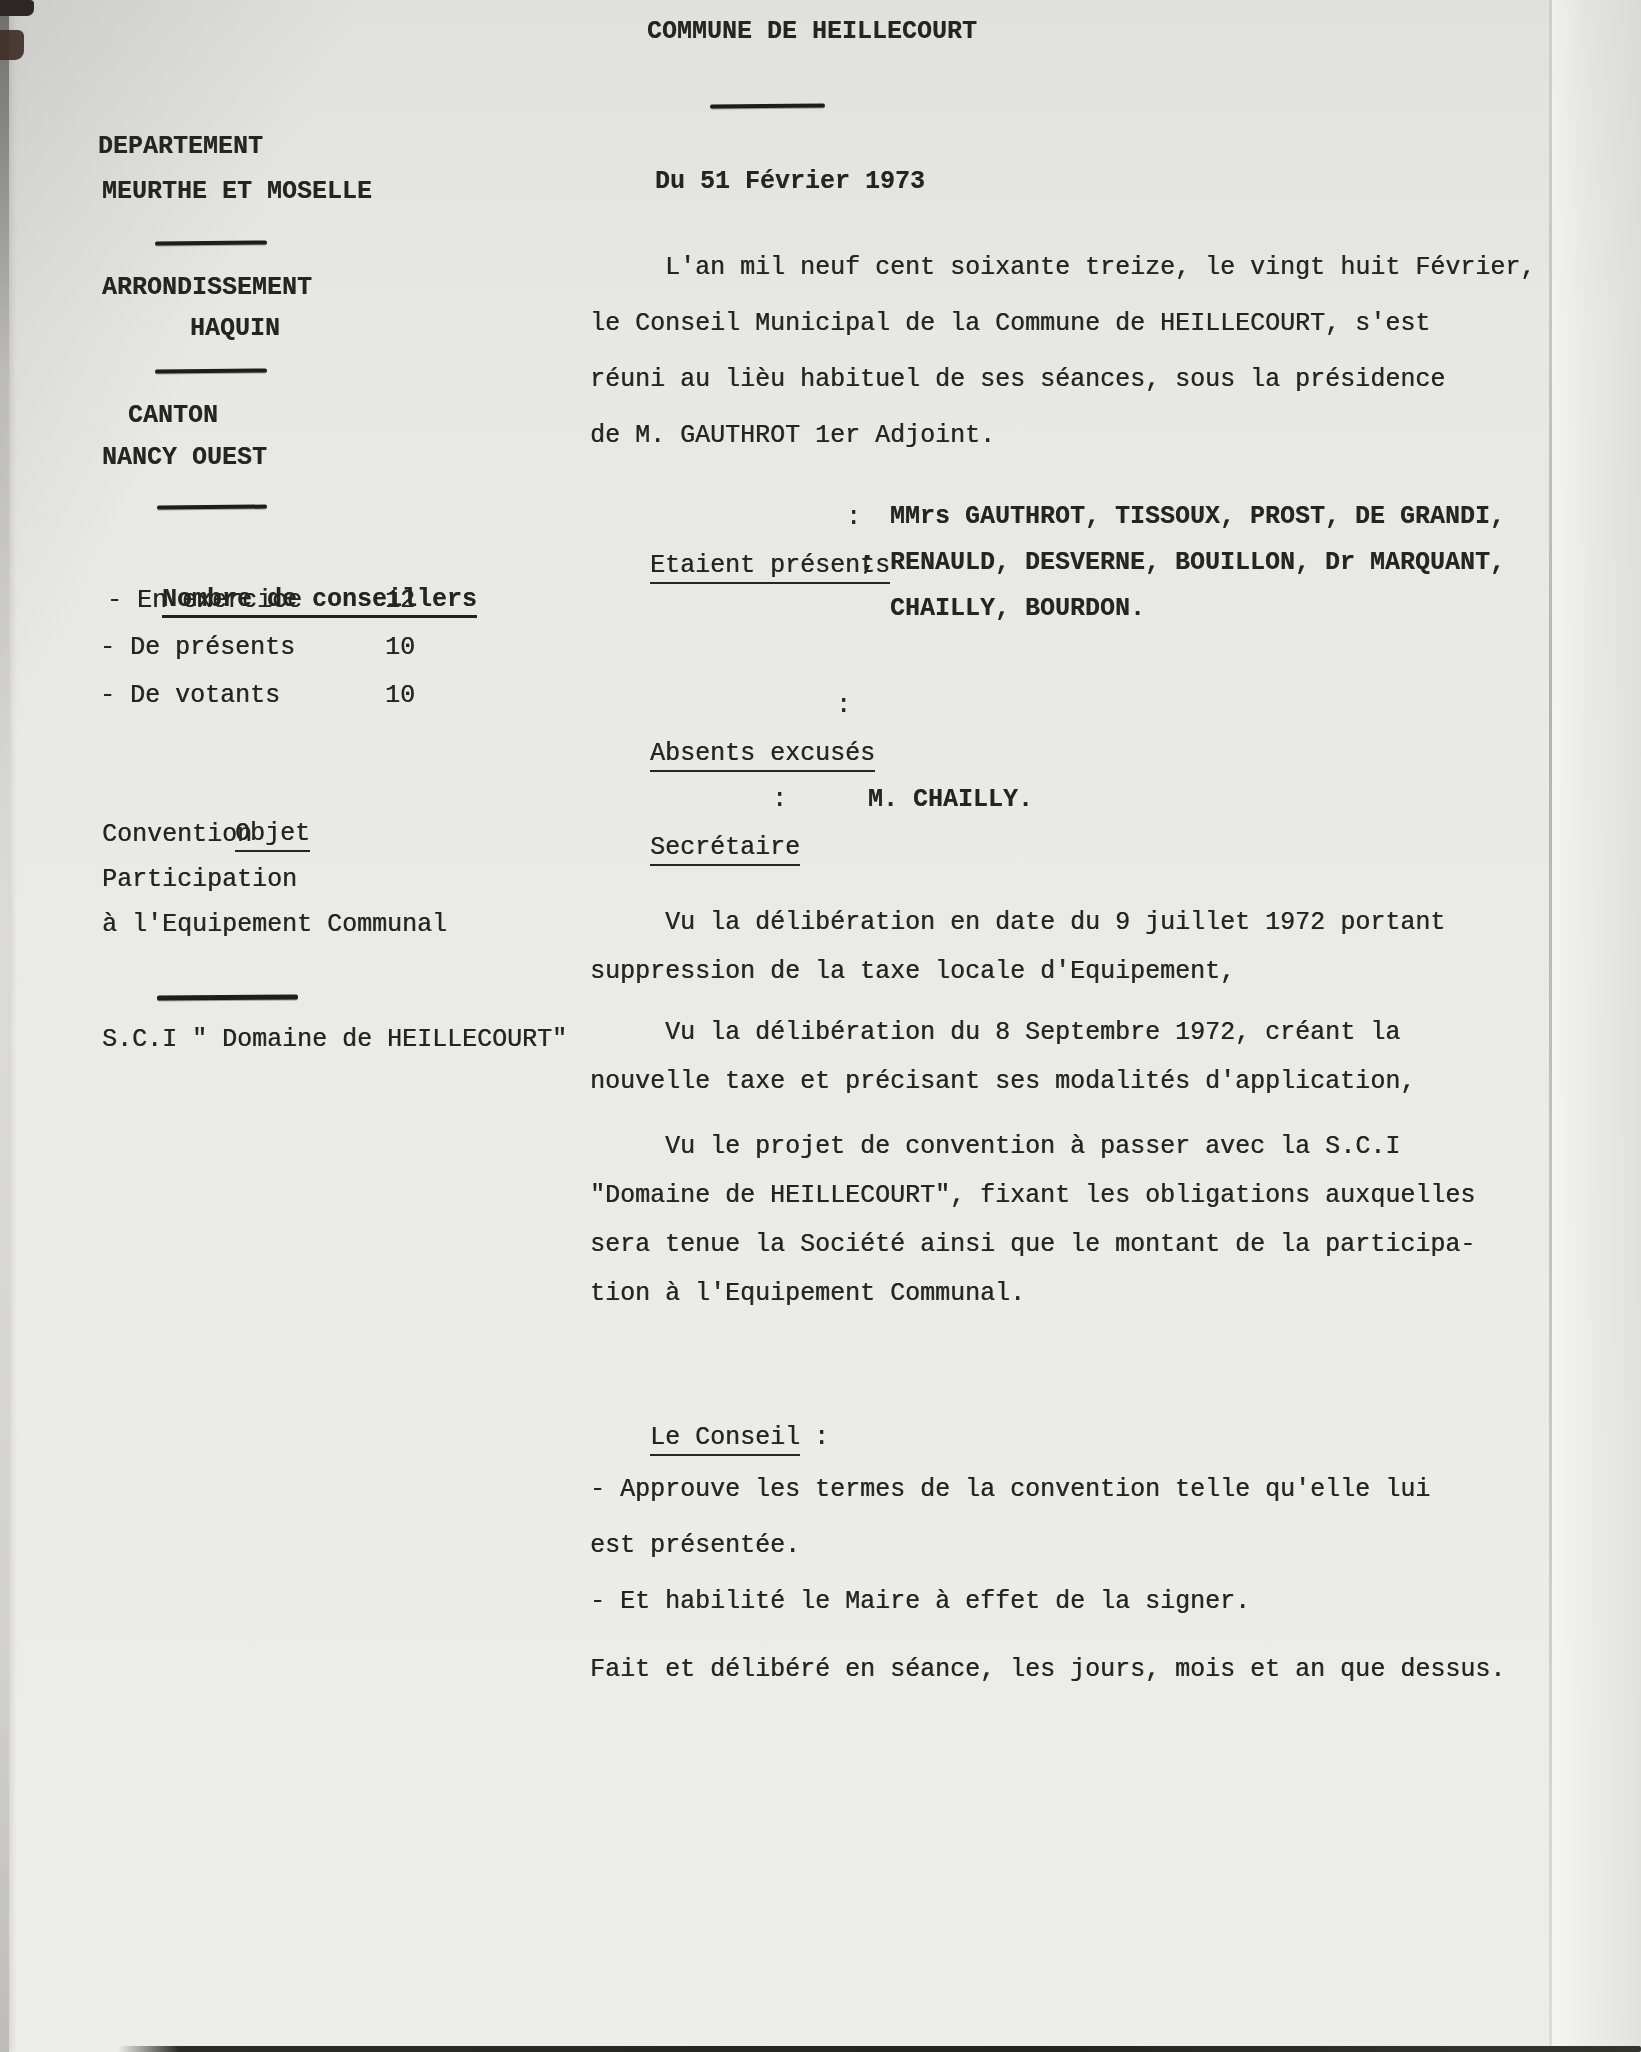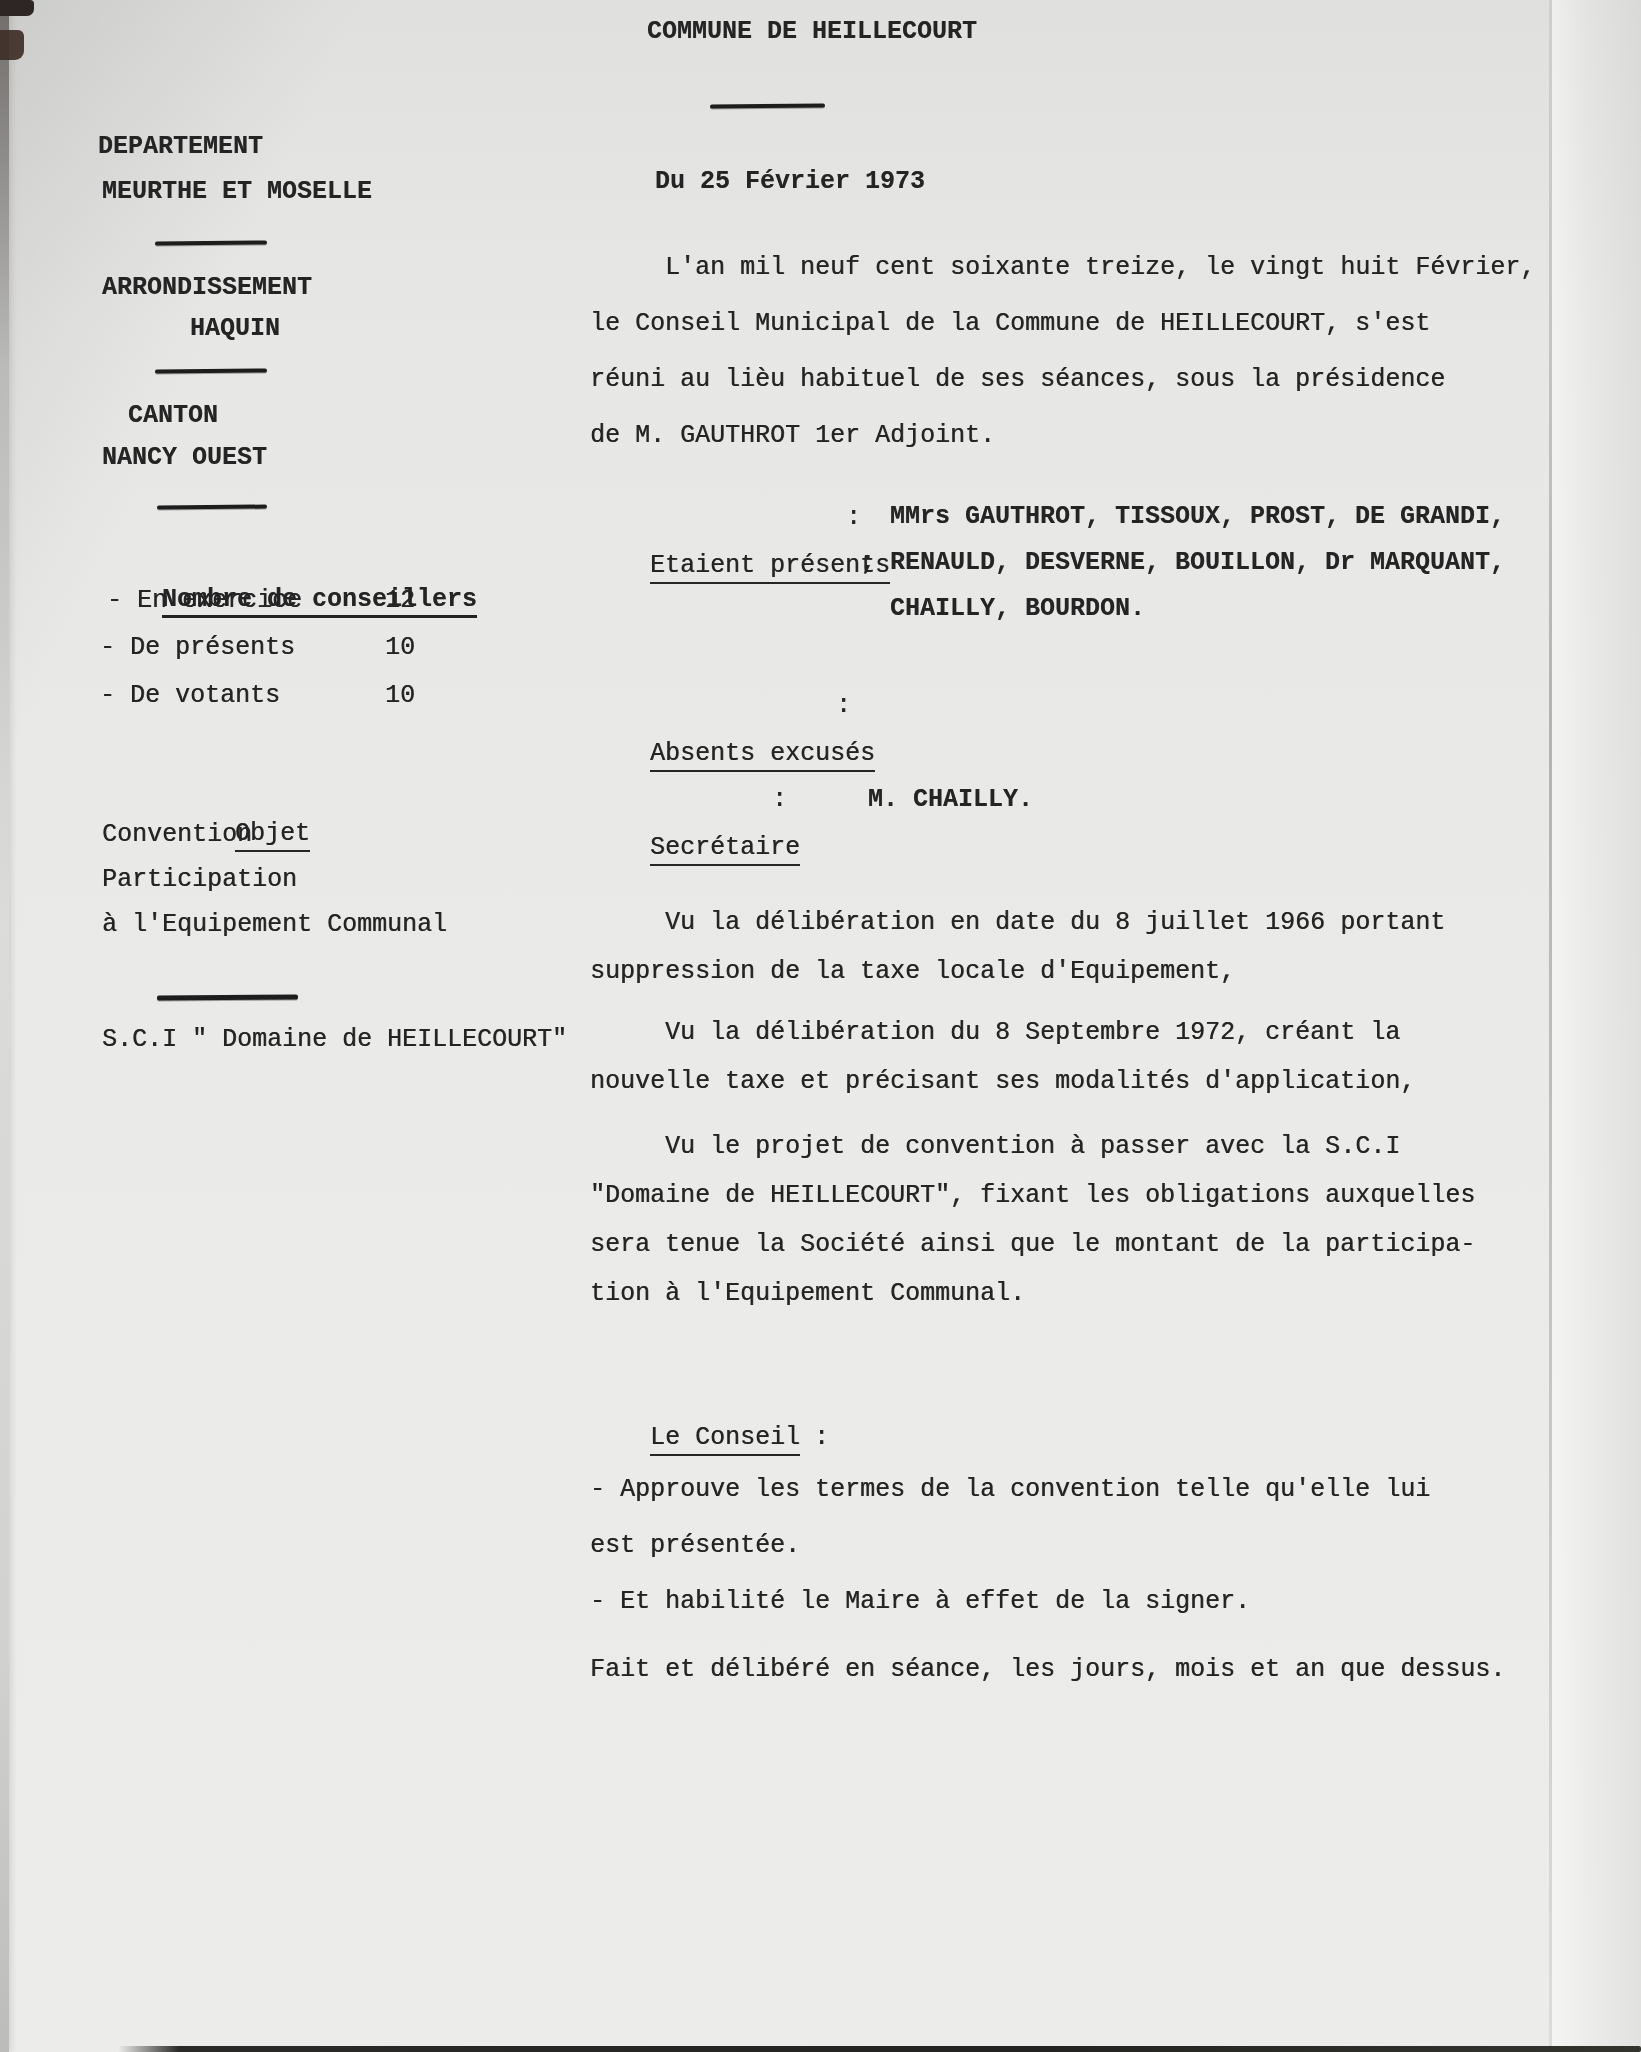--- a/index.html
+++ b/index.html
@@ -107,21 +107,21 @@
   <div class="t" style="left:175px; top:762px;">
     <span class="u">Objet</span>
   </div>
   <div class="t lh45" style="left:102px; top:812px;">Convention
 Participation
 à l'Equipement Communal</div>
 
   <div class="divider" style="left:157px; top:995px; width:141px; height:5px;"></div>
   <div class="t" style="left:102px; top:1016px;">S.C.I " Domaine de HEILLECOURT"</div>
 
-  <div class="t b" style="left:655px; top:158px;">Du 25 Février 1973</div>
+  <div class="t b" style="left:655px; top:158px;">Du 51 Février 1973</div>
 
   <div class="t lh50" style="left:590px; top:240px;">     L'an mil neuf cent soixante treize, le vingt huit Février,
 le Conseil Municipal de la Commune de HEILLECOURT, s'est
 réuni au lièu habituel de ses séances, sous la présidence
 de M. GAUTHROT 1er Adjoint.</div>
 
   <div class="t" style="left:590px; top:494px;">
     <span class="u">Etaient présents</span>
   </div>
   <div class="t" style="left:846px; top:494px;">:</div>
@@ -133,21 +133,21 @@
     <span class="u">Absents excusés</span>
   </div>
   <div class="t" style="left:836px; top:682px;">:</div>
 
   <div class="t" style="left:590px; top:776px;">
     <span class="u">Secrétaire</span>
   </div>
   <div class="t" style="left:772px; top:776px;">:</div>
   <div class="t b" style="left:868px; top:776px;">M. CHAILLY.</div>
 
-  <div class="t lh49" style="left:590px; top:898px;">     Vu la délibération en date du 8 juillet 1966 portant
+  <div class="t lh49" style="left:590px; top:898px;">     Vu la délibération en date du 9 juillet 1972 portant
 suppression de la taxe locale d'Equipement,</div>
 
   <div class="t lh49" style="left:590px; top:1008px;">     Vu la délibération du 8 Septembre 1972, créant la
 nouvelle taxe et précisant ses modalités d'application,</div>
 
   <div class="t lh49" style="left:590px; top:1122px;">     Vu le projet de convention à passer avec la S.C.I
 "Domaine de HEILLECOURT", fixant les obligations auxquelles
 sera tenue la Société ainsi que le montant de la participa-
 tion à l'Equipement Communal.</div>
 

